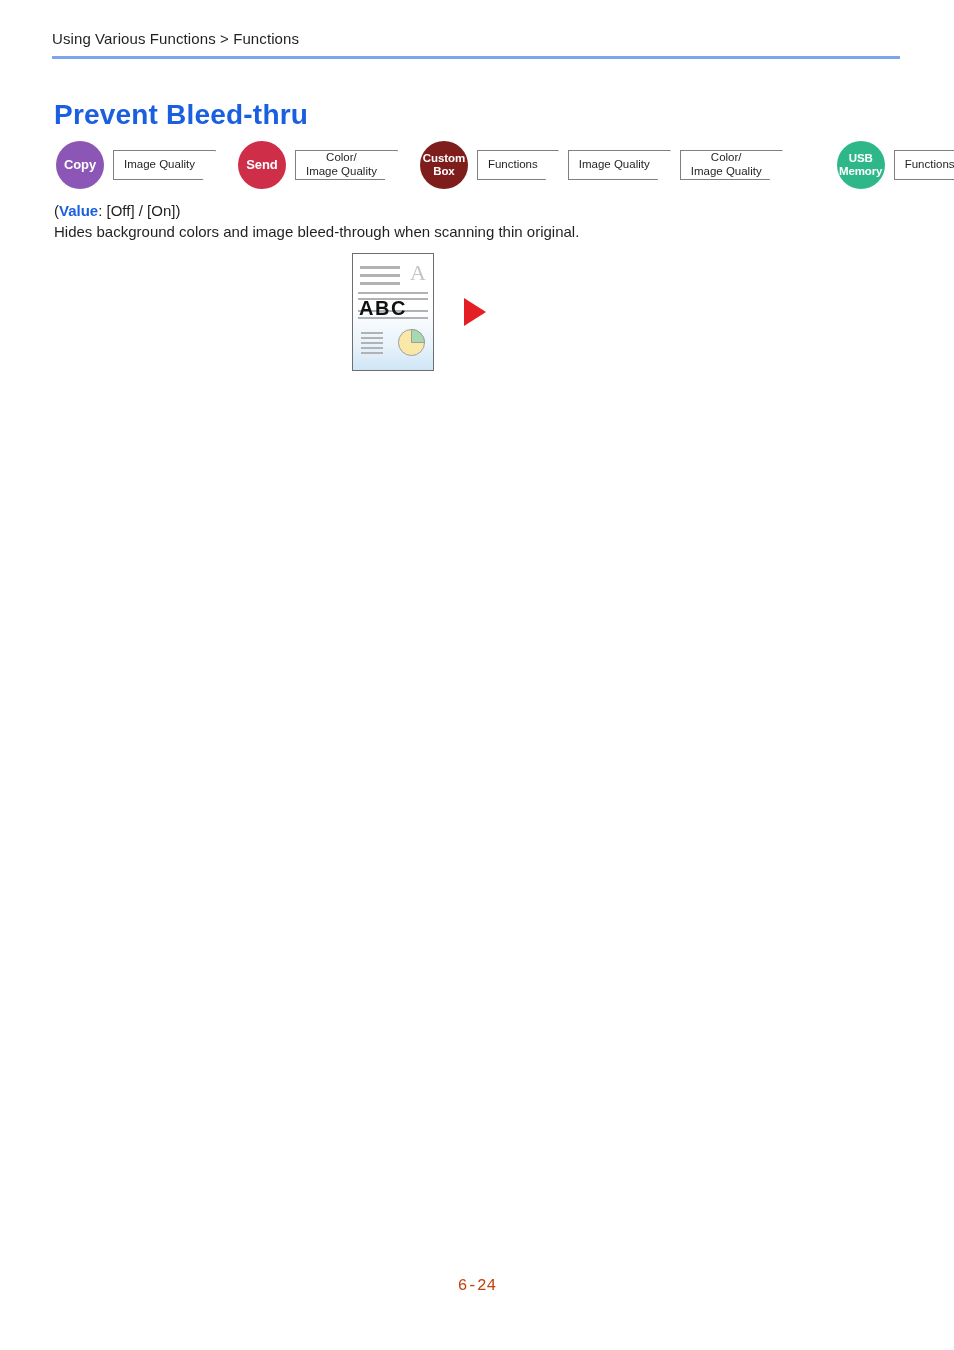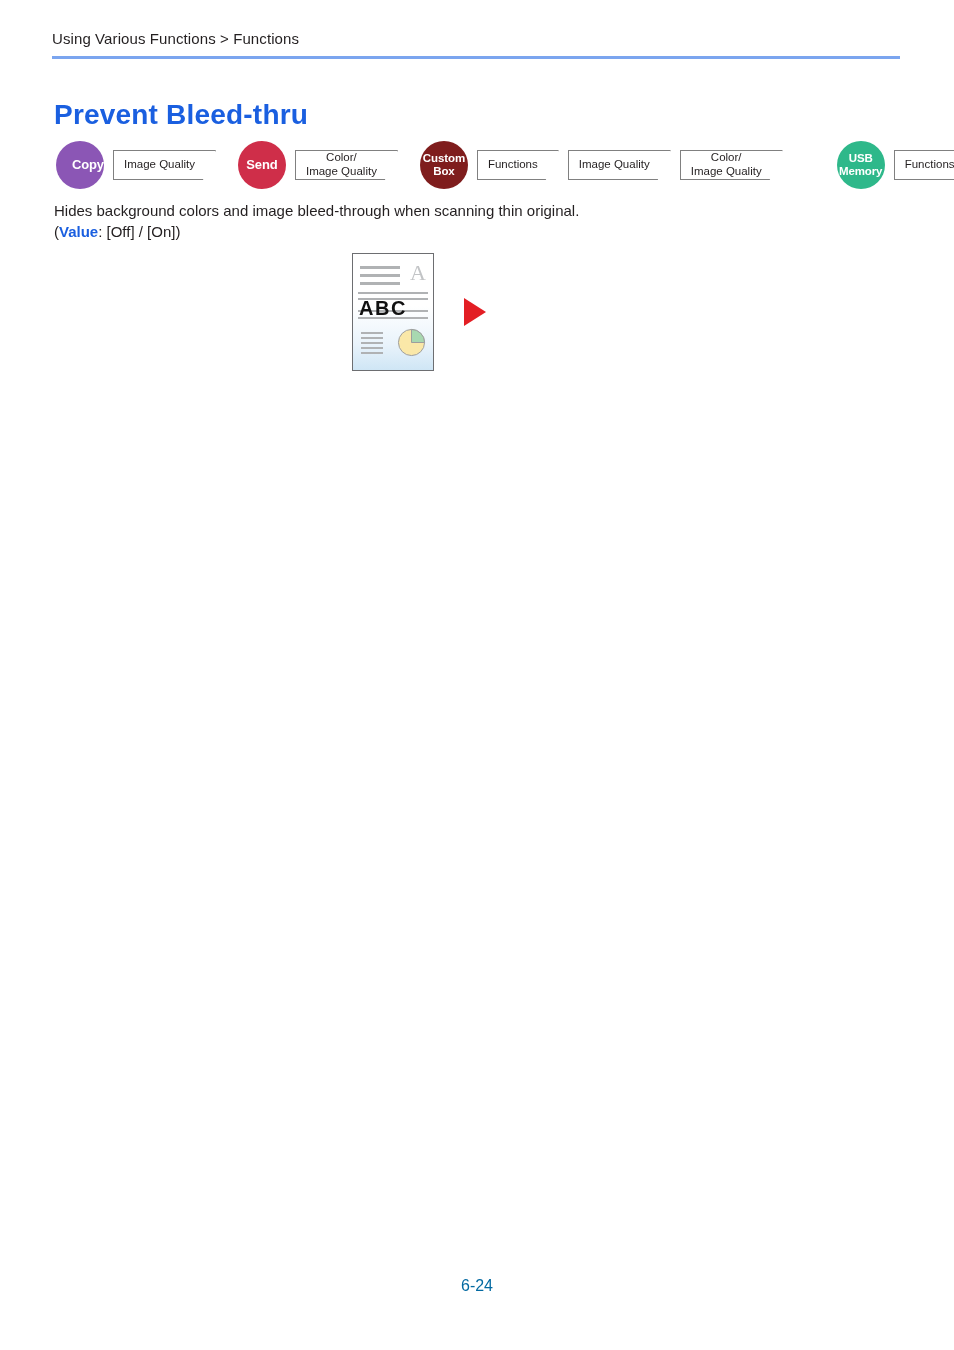--- a/index.html
+++ b/index.html
@@ -70,21 +70,21 @@
     align-items: center;
     justify-content: center;
     text-align: center;
     color: #ffffff;
     font-size: 11.5px;
     font-weight: bold;
     line-height: 1.12;
     flex: 0 0 auto;
     letter-spacing: -0.1px;
   }
-  .badge-circle.copy   { background: #8b56b5; font-size: 13px; justify-content: flex-end; }
+  .badge-circle.copy   { background: #8b56b5; font-size: 13px; }
   .badge-circle.send   { background: #cf2e49; font-size: 13px; }
   .badge-circle.custom { background: #7f1d1d; }
   .badge-circle.usb    { background: #2eb88a; margin-left: 32px; }
 
   .chip {
     position: relative;
     height: 30px;
     margin-left: 9px;
     padding: 0 20px 0 10px;
     display: flex;
@@ -201,21 +201,22 @@
   }
 
   
   .footer {
     position: absolute;
     left: 0;
     right: 0;
     top: 1277px;
     text-align: center;
     font-size: 16px;
-    color: #0369a1;
+    color: #c2410c;
+    font-family: Liberation Mono, monospace;
   }
 </style>
 </head>
 <body>
 
 <div class="page-header">
   <div class="breadcrumb">Using Various Functions &gt; Functions</div>
   <div class="header-rule"></div>
 </div>
 
@@ -273,22 +274,22 @@
       </span>
     </div>
     <div class="chip">
       <span class="chip-inner">Functions</span>
     </div>
   </div>
 
 </div>
 
 <div class="description">
+  <div><span>(</span><span class="value-kw">Value</span><span>: [Off] / [On])</span></div>
   <div>Hides background colors and image bleed-through when scanning thin original.</div>
-  <div><span>(</span><span class="value-kw">Value</span><span>: [Off] / [On])</span></div>
 </div>
 
 <div class="illustration">
 
   <div class="doc-page">
 
     <div class="bleed-line" style="left:7px; top:12px;  width:40px; height:3px;"></div>
     <div class="bleed-line" style="left:7px; top:20px;  width:40px; height:3px;"></div>
     <div class="bleed-line" style="left:7px; top:28px;  width:40px; height:3px;"></div>
 

